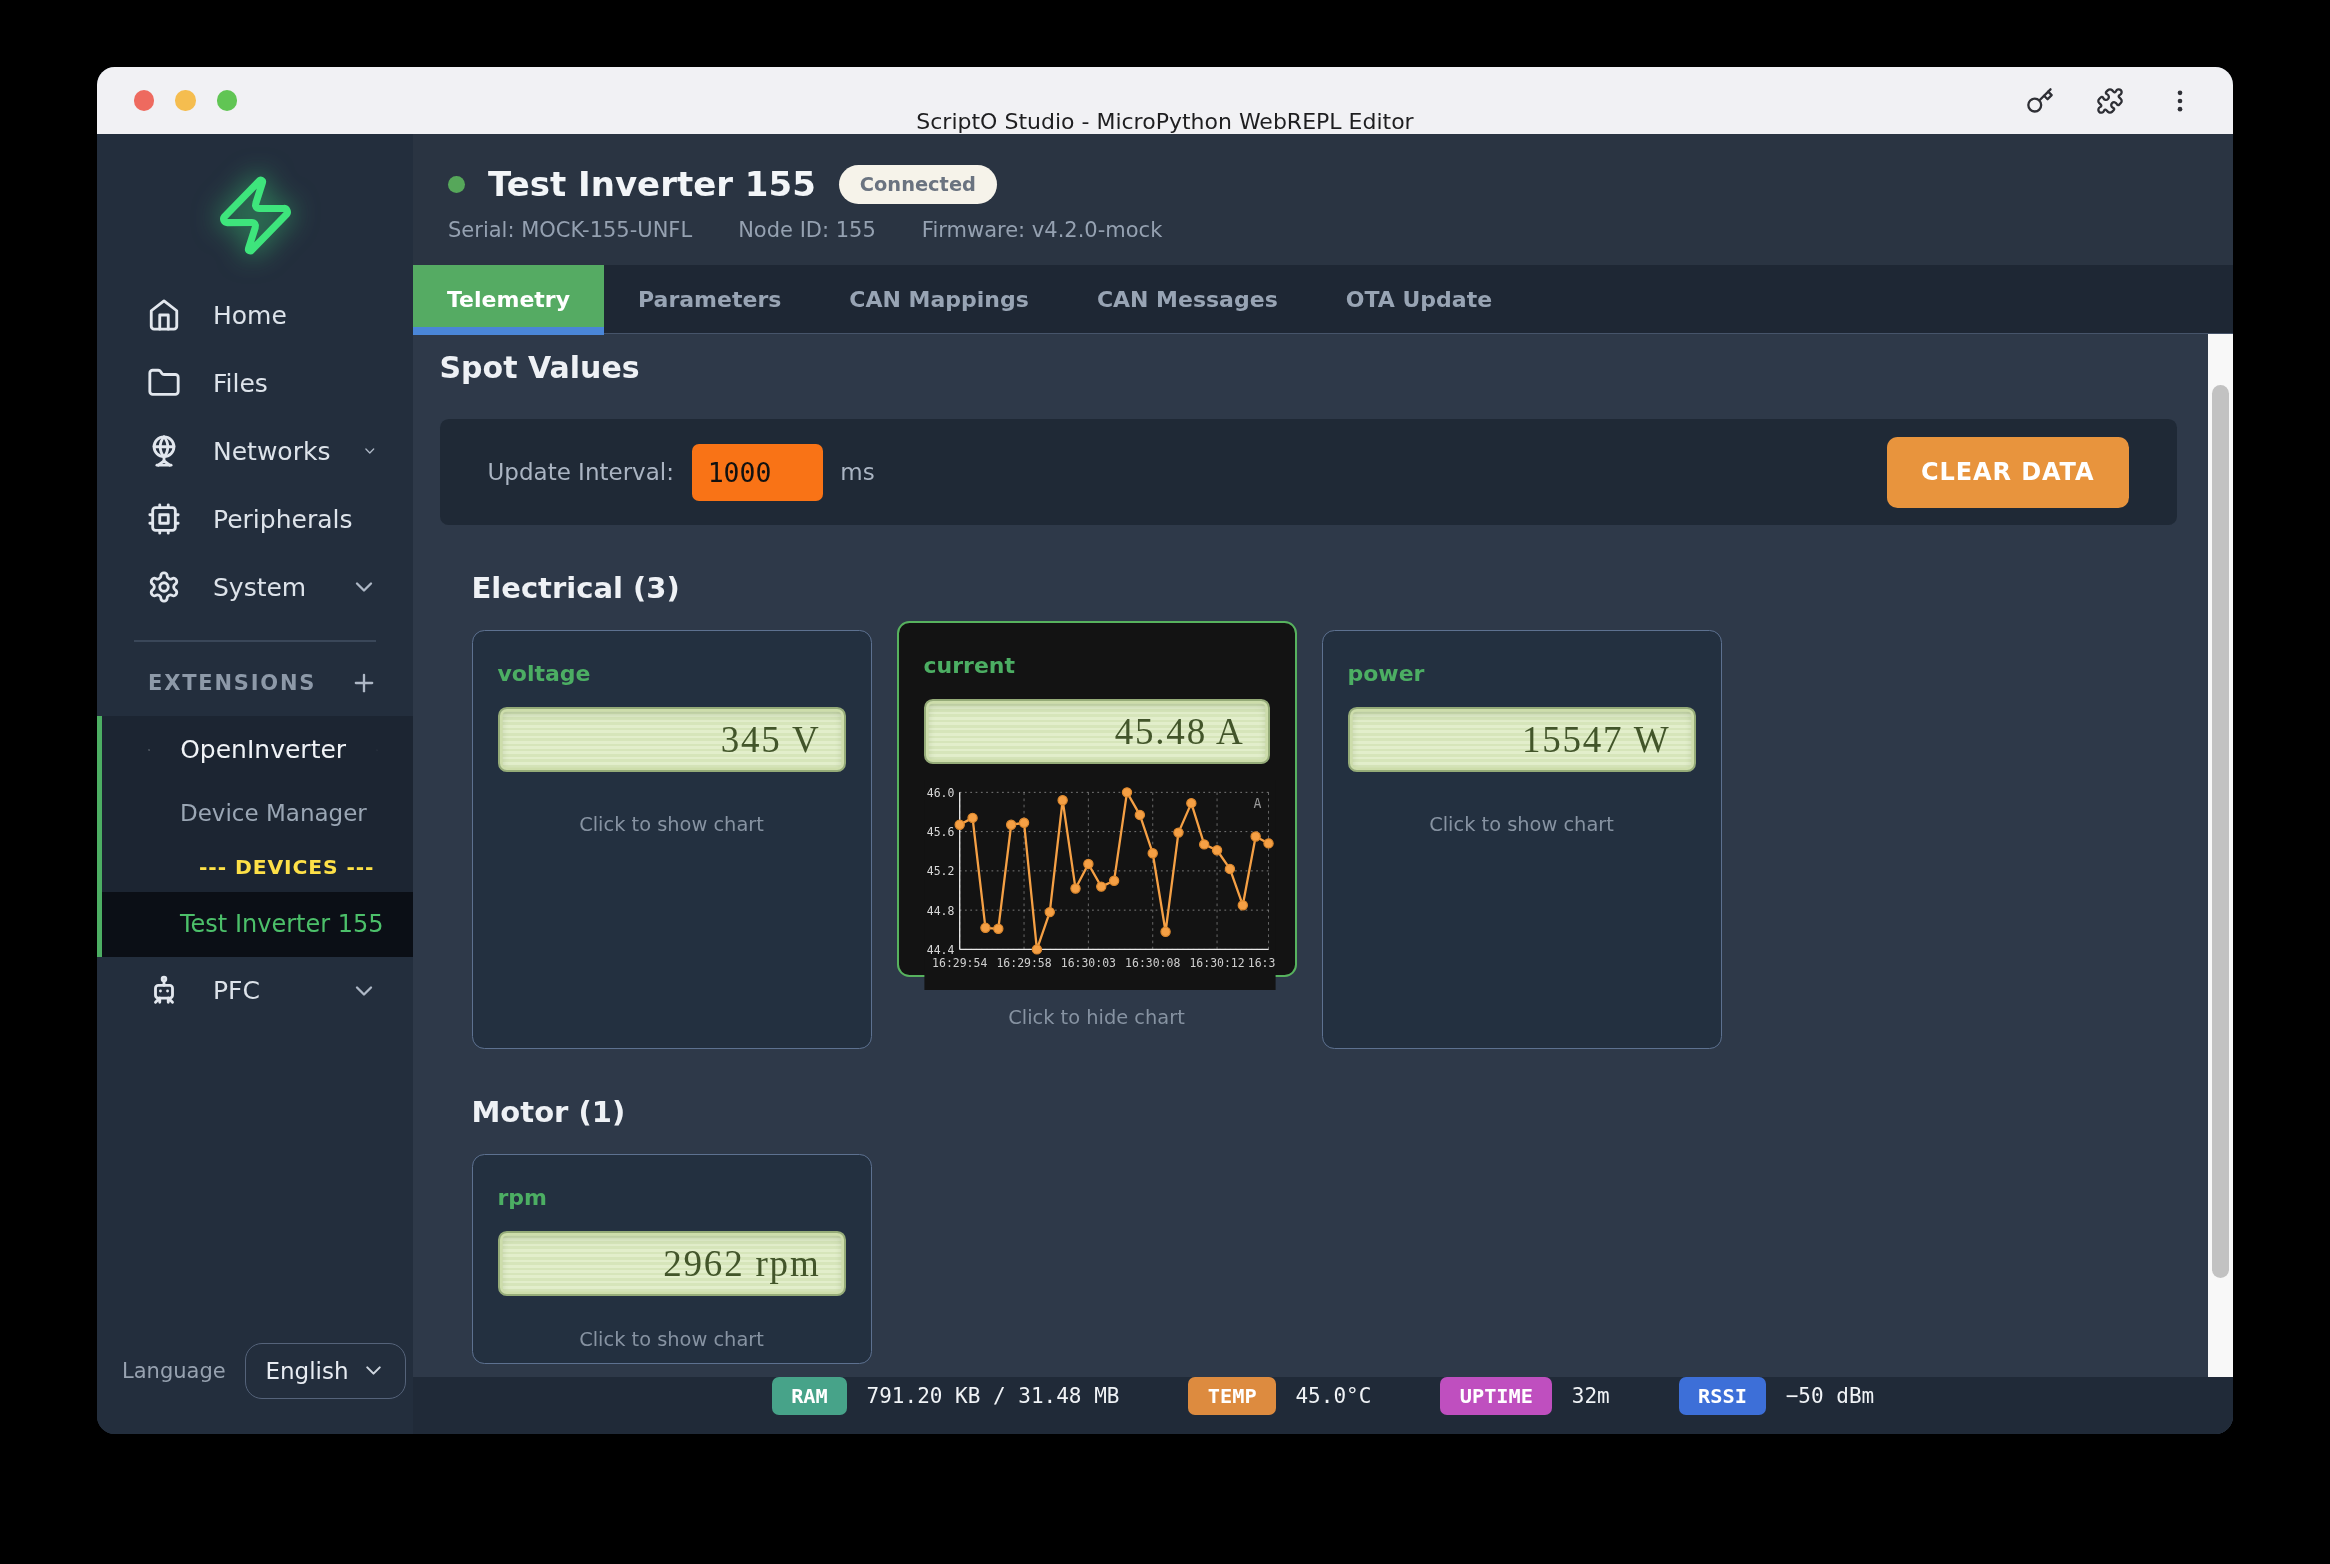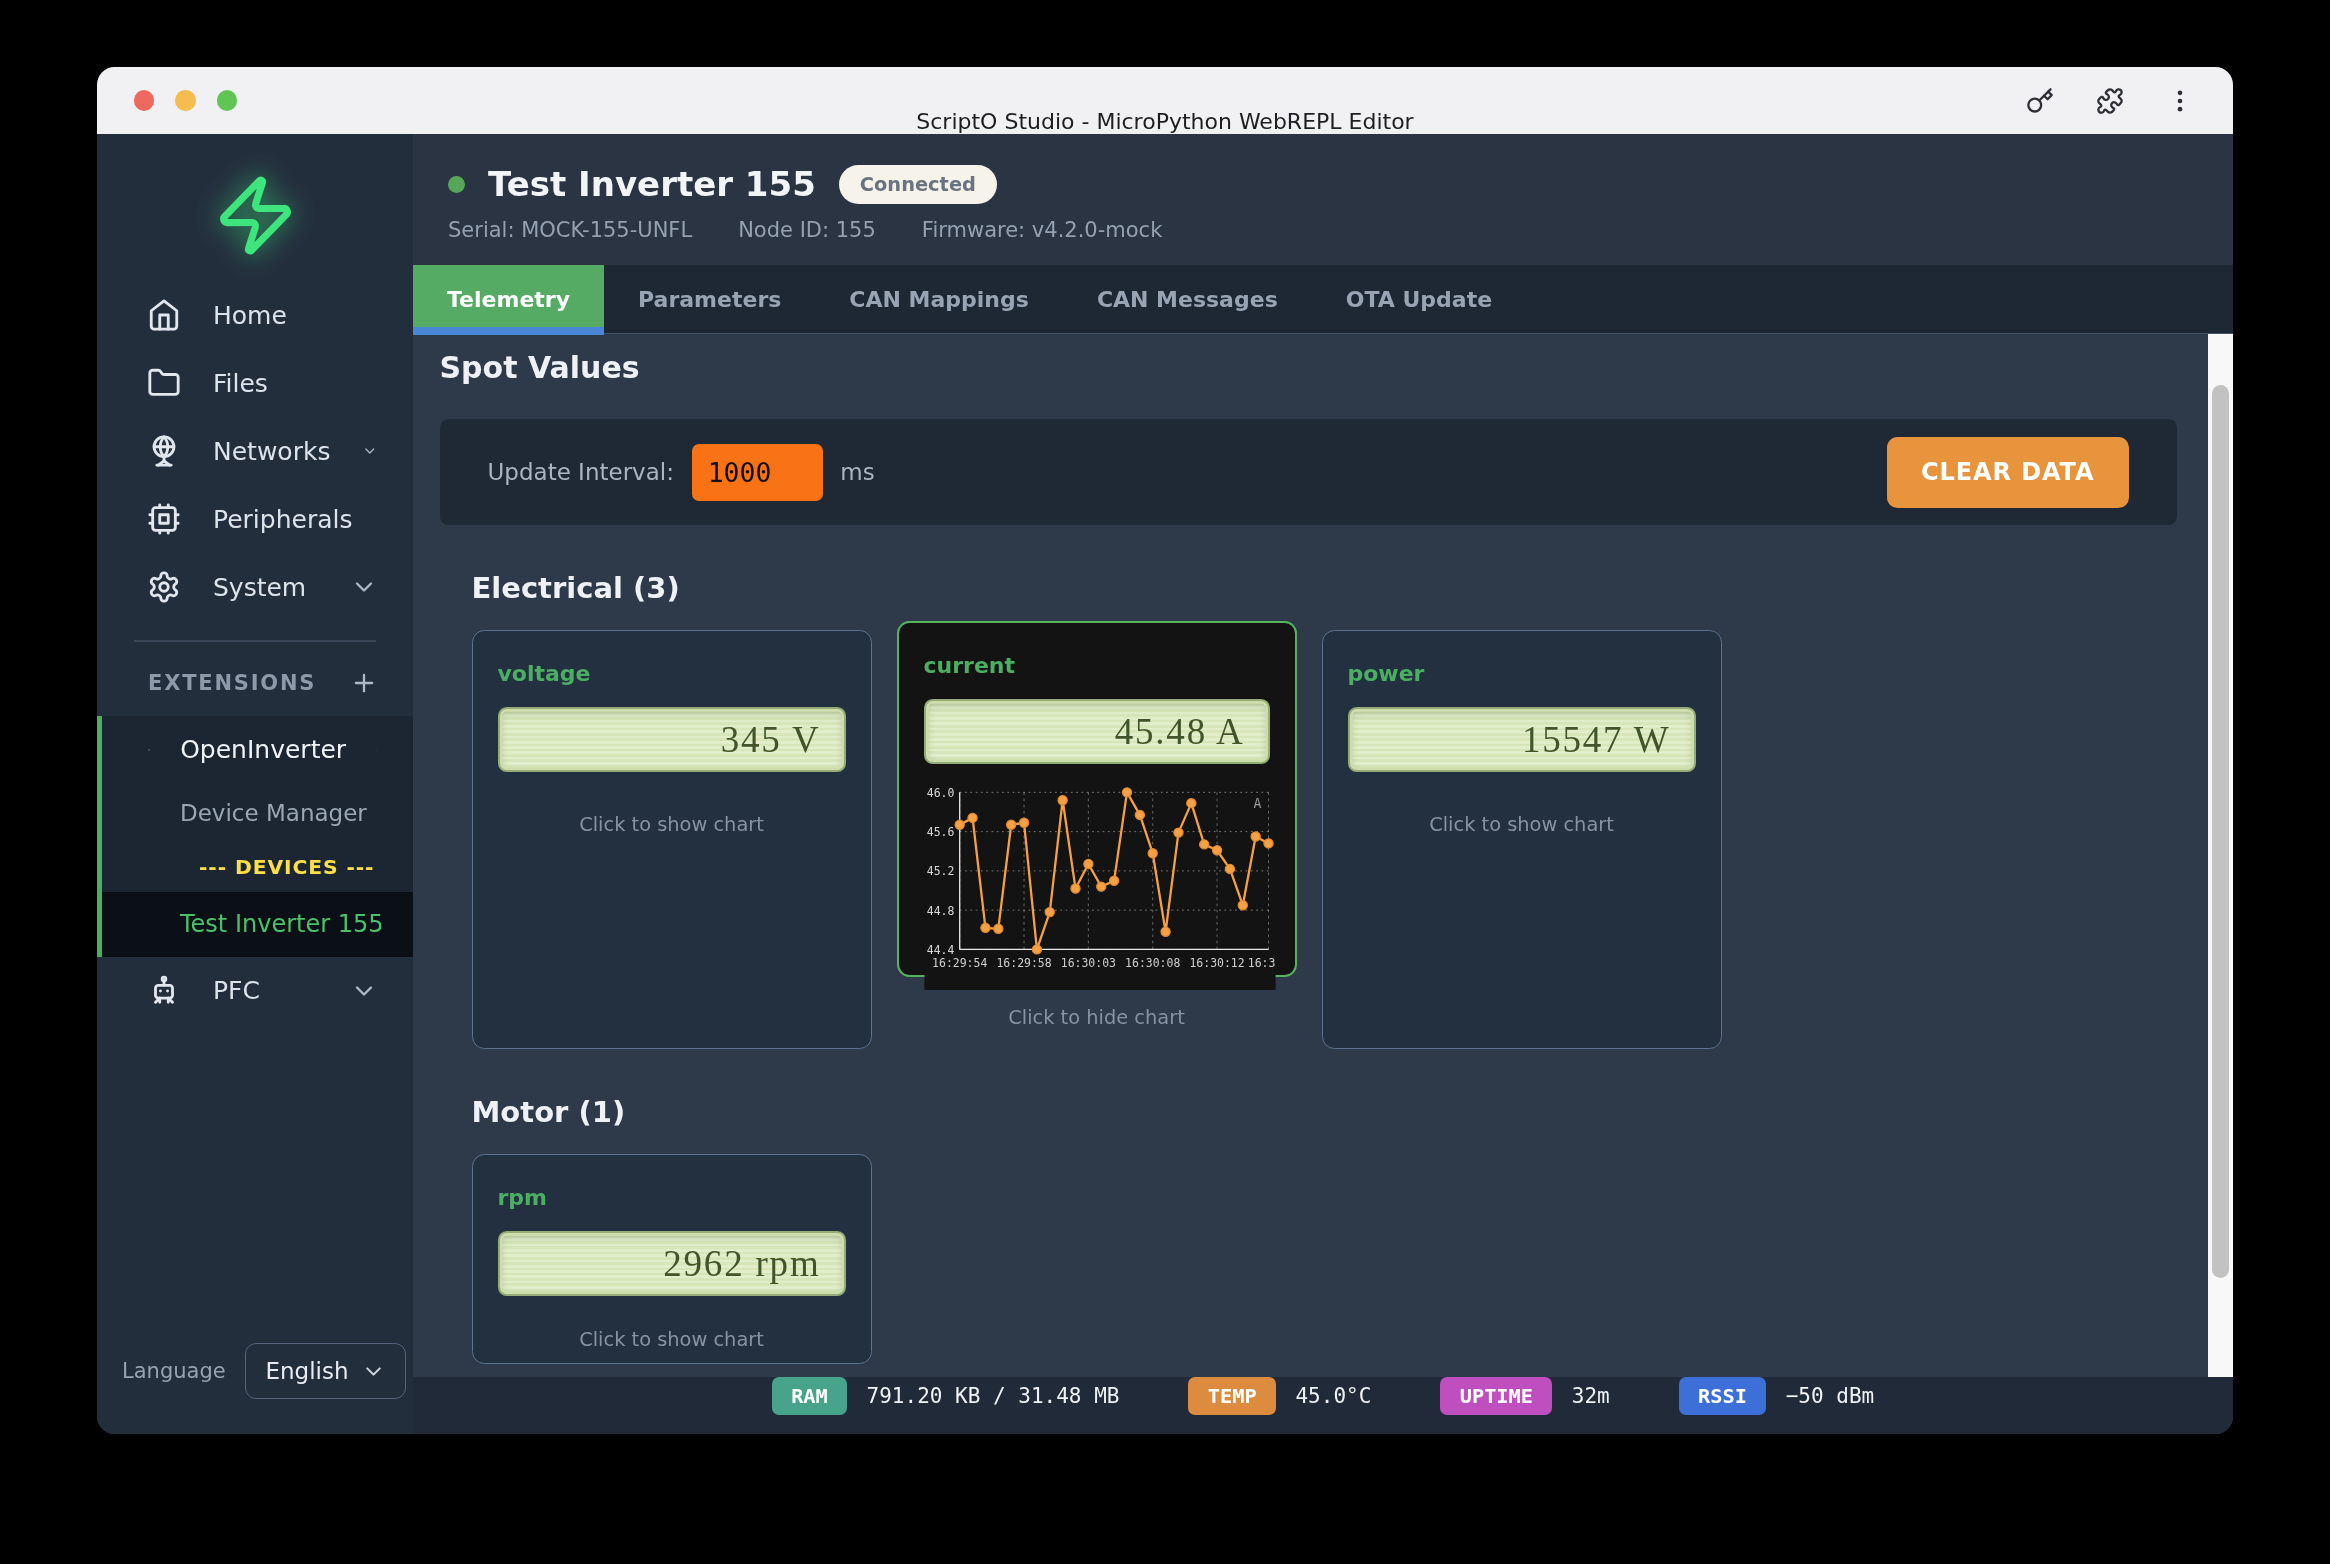--- a/index.html
+++ b/index.html
@@ -34,22 +34,22 @@
   .oi-row { height:68px; display:flex; align-items:center; padding:0 35px 0 46px; gap:30px; font-size:25px; color:#f0f3f7; }
   .oi-row svg.ic { width:32px; height:32px; color:#eef1f5; }
   .oi-row .chev { margin-left:auto; width:28px; height:28px; color:#aeb8c6; }
   .oi-sub { height:58px; display:flex; align-items:center; padding-left:78px; font-size:23px; color:#9aa6b4; }
   .oi-devices { height:50px; display:flex; align-items:center; padding-left:97px; font-size:20.3px; font-weight:bold;
                 color:#fde047; letter-spacing:0.9px; }
   .oi-active { height:65px; display:flex; align-items:center; padding-left:78px; font-size:24px; color:#4cc06a;
                background:#0b0f16; }
   .lang-row { margin-top:auto; display:flex; align-items:center; gap:19.4px; padding:0 25px 35px 25px; }
   .lang-label { color:#97a2b0; font-size:21px; }
-  .lang-select { flex:1; display:flex; align-items:center; justify-content:space-between; gap:12.4px;
-                 border:1.8px solid #55637a; border-radius:11px; padding:14px 19.4px; font-size:23px; color:#e8ecf2; }
+  .lang-select { flex:1; display:flex; justify-content:space-between; gap:12.4px;
+                 border:1.8px solid #55637a; border-radius:17px; padding:14px 19.4px; font-size:23px; color:#e8ecf2; }
   .lang-select svg { width:25px; height:25px; color:#cfd6df; }
 
   
   .main { flex:1; display:flex; flex-direction:column; min-width:0; background:#2e3949; }
   .dev-header { flex:none; background:#2a3442; padding:30px 0 23px 35px; }
   .dev-row { display:flex; align-items:center; gap:23px; }
   .dev-dot { width:17px; height:17px; border-radius:50%; background:#56a75a; }
   .dev-name { font-size:34px; font-weight:bold; color:#f2f5f8; }
   .dev-badge { background:#f6f3ea; color:#6a7380; font-size:19.4px; font-weight:bold;
                padding:8px 21px; border-radius:883px; }

